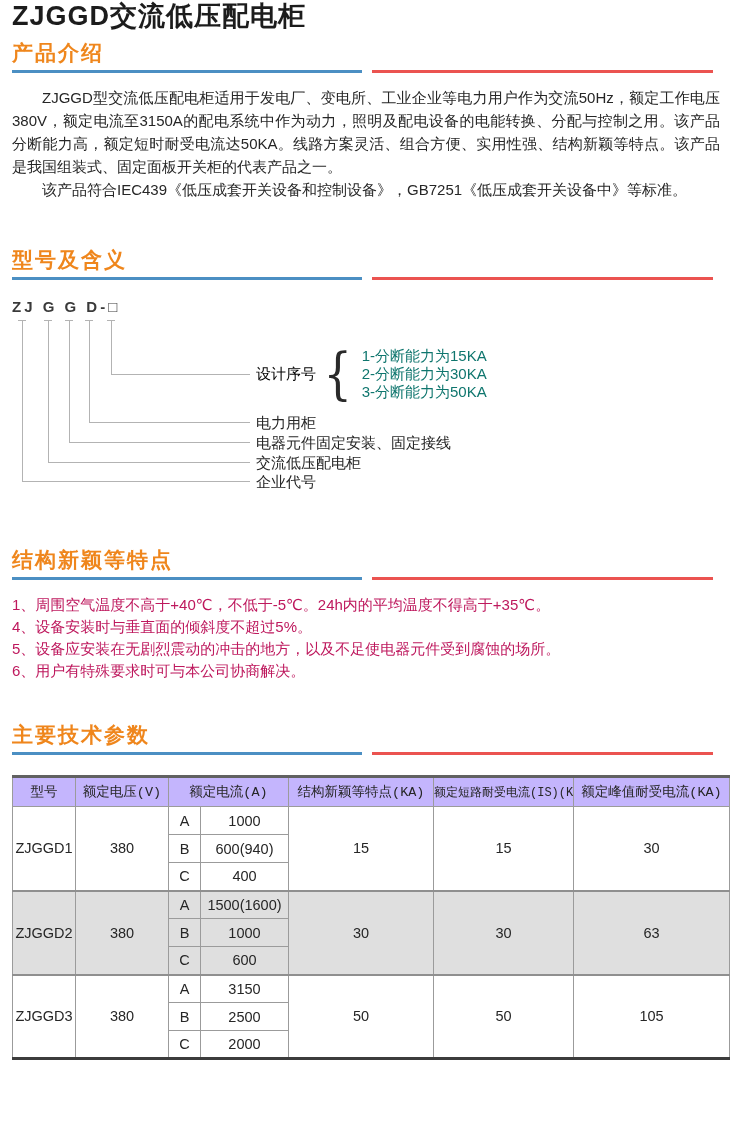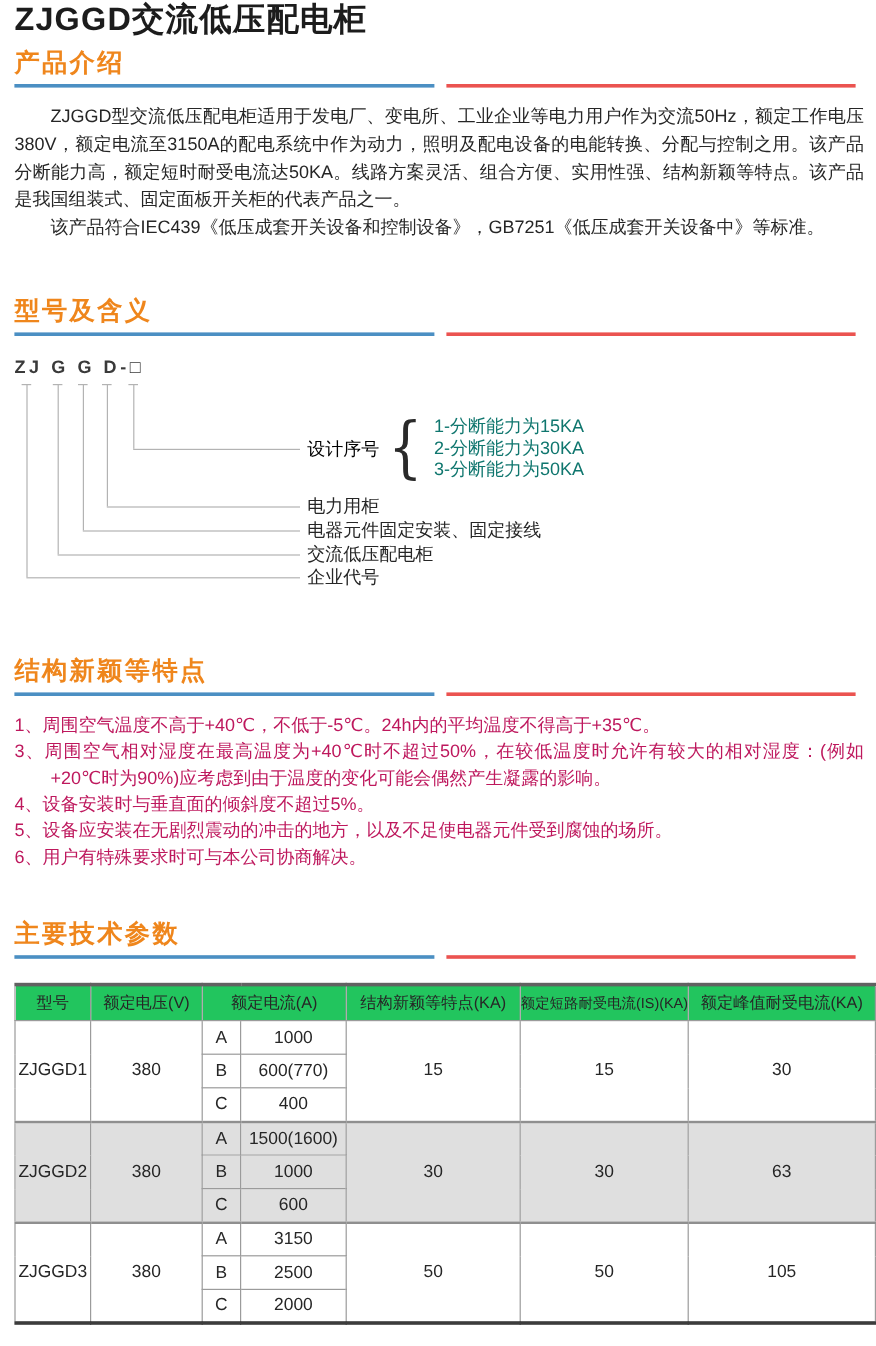--- a/index.html
+++ b/index.html
@@ -80,21 +80,21 @@
     border-top: 3px solid #616161;
     border-bottom: 3px solid #3c3c3c;
   }
   table.params th, table.params td {
     border: 1px solid #9b9b9b;
     text-align: center; vertical-align: middle;
     font-weight: normal; color: #262626;
     overflow: hidden; white-space: nowrap;
   }
   table.params th {
-    background: #22c55e; height: 30px; font-size: 13.5px;
+    background: #c4b5fd; height: 30px; font-size: 13.5px; font-family: Liberation Mono, monospace;
   }
   table.params th.th-narrow { font-size: 12px; }
   table.params td { height: 28px; font-size: 14.5px; }
   tr.shaded td { background: #dfdfdf; }
   tr.group-sep td { border-top: 2px solid #8f8f8f; }
 </style>
 </head>
 <body>
 
 <div class="page">
@@ -165,21 +165,20 @@
     <span class="heading-text">结构新颖等特点</span>
   </div>
   <div class="heading-rule">
     <div class="rule-blue"></div>
     <div class="rule-gap"></div>
     <div class="rule-red"></div>
   </div>
 
   <ul class="env-list">
     <li><span class="env-num">1、</span><span>周围空气温度不高于+40℃，不低于-5℃。24h内的平均温度不得高于+35℃。</span></li>
-    <li><span class="env-num">3、</span><span>周围空气相对湿度在最高温度为+40℃时不超过50%，在较低温度时允许有较大的相对湿度：(例如+20℃时为90%)应考虑到由于温度的变化可能会偶然产生凝露的影响。</span></li>
     <li><span class="env-num">4、</span><span>设备安装时与垂直面的倾斜度不超过5%。</span></li>
     <li><span class="env-num">5、</span><span>设备应安装在无剧烈震动的冲击的地方，以及不足使电器元件受到腐蚀的场所。</span></li>
     <li><span class="env-num">6、</span><span>用户有特殊要求时可与本公司协商解决。</span></li>
   </ul>
 
   <div class="section-heading params-heading">
     <span class="heading-text">主要技术参数</span>
   </div>
   <div class="heading-rule">
     <div class="rule-blue"></div>
@@ -213,21 +212,21 @@
         <td rowspan="3">ZJGGD1</td>
         <td rowspan="3">380</td>
         <td>A</td>
         <td>1000</td>
         <td rowspan="3">15</td>
         <td rowspan="3">15</td>
         <td rowspan="3">30</td>
       </tr>
       <tr>
         <td>B</td>
-        <td>600(770)</td>
+        <td>600(940)</td>
       </tr>
       <tr>
         <td>C</td>
         <td>400</td>
       </tr>
 
       <tr class="shaded group-sep">
         <td rowspan="3">ZJGGD2</td>
         <td rowspan="3">380</td>
         <td>A</td>

